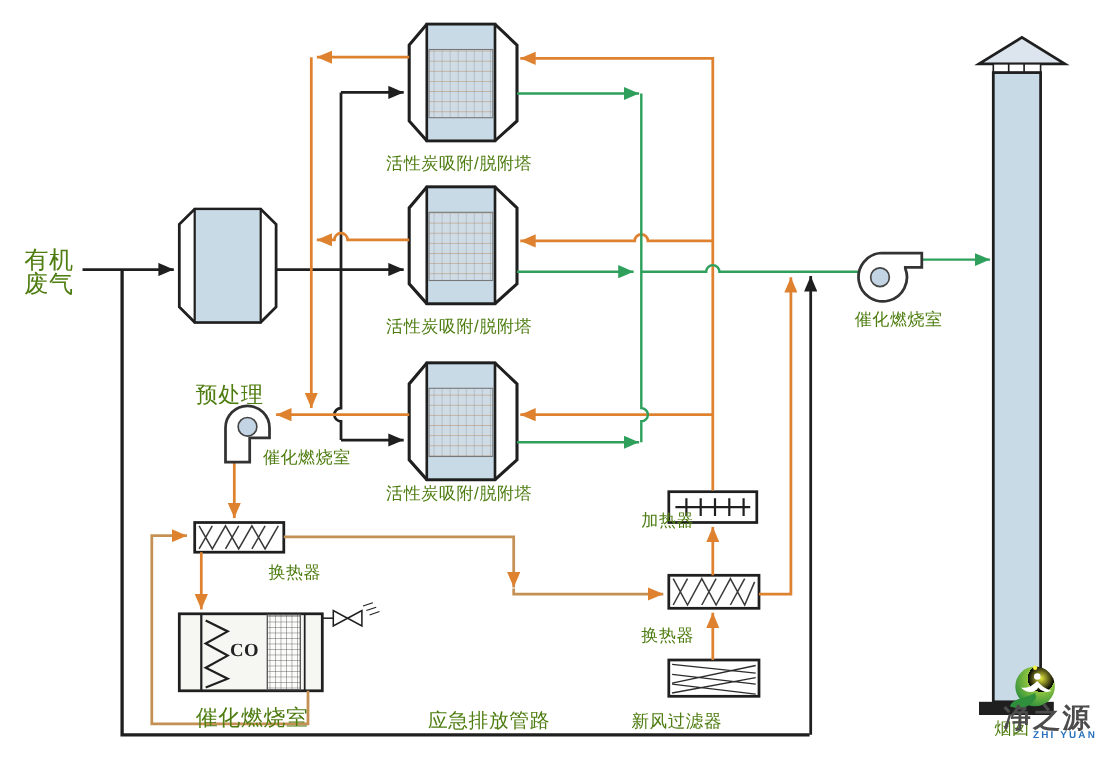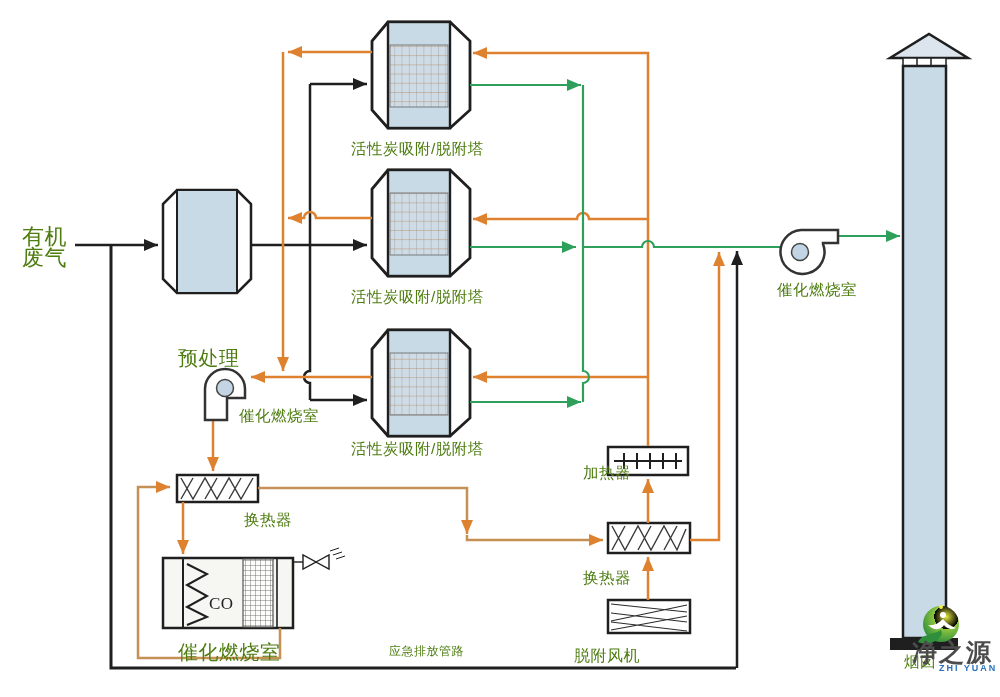--- a/index.html
+++ b/index.html
@@ -1,21 +1,21 @@
 <!DOCTYPE html>
 <html><head>
 <meta charset="utf-8">
 <style>
   html,body{margin:0;padding:0;background:#fff;}
   #stage{position:relative;width:1000px;height:697px;background:#ffffff;overflow:hidden;
          font-family:"Liberation Sans","DejaVu Sans",sans-serif;}
   #pipes{position:absolute;left:0;top:0;}
   .lbl{position:absolute;color:#4d7c0f;font-size:15.5px;white-space:nowrap;letter-spacing:.5px;}
   .lbl2{line-height:21px;font-size:22px;}
-  #co-label{font-family:"Liberation Serif","DejaVu Serif",serif;font-weight:normal;font-size:17px;color:#222;margin-top:13px;}
+  #co-label{font-family:"Liberation Serif","DejaVu Serif",serif;font-weight:bold;font-size:17px;color:#222;}
   #stack-label{z-index:1;}
   #logo{position:absolute;left:906px;top:600px;width:94px;height:80px;z-index:2;}
   #logo-name{position:absolute;left:6px;top:36px;font-size:25px;font-weight:bold;color:#4c4c4c;letter-spacing:2px;
              font-family:"Liberation Sans","DejaVu Sans",sans-serif;}
   #logo-sub{position:absolute;left:33px;top:63px;font-size:9px;font-weight:bold;color:#2a72bd;letter-spacing:2px;}
 </style>
 </head>
 <body>
 
 <div id="stage">
@@ -182,23 +182,23 @@
 <div class="lbl" style="left:351px;top:439px;">活性炭吸附/脱附塔</div>
 
 <div class="lbl" style="left:239px;top:406px;">催化燃烧室</div>
 
 <div class="lbl" style="left:244px;top:510px;">换热器</div>
 
 <div id="co-label" class="lbl" style="left:209px;top:581px;">CO</div>
 
 <div class="lbl" style="left:178px;top:639px;font-size:20px;">催化燃烧室</div>
 
-<div class="lbl" style="left:389px;top:643px;font-size:12px;">应急排放管路</div>
-
-<div class="lbl" style="left:574px;top:646px;font-size:16px;">脱附风机</div>
+<div class="lbl" style="left:389px;top:643px;font-size:18px;">应急排放管路</div>
+
+<div class="lbl" style="left:574px;top:646px;font-size:16px;">新风过滤器</div>
 
 <div class="lbl" style="left:583px;top:568px;">换热器</div>
 
 <div class="lbl" style="left:583px;top:463px;">加热器</div>
 
 <div class="lbl" style="left:777px;top:280px;">催化燃烧室</div>
 
 <div id="stack-label" class="lbl" style="left:904px;top:652px;">烟囱</div>
 
 <div id="logo">

